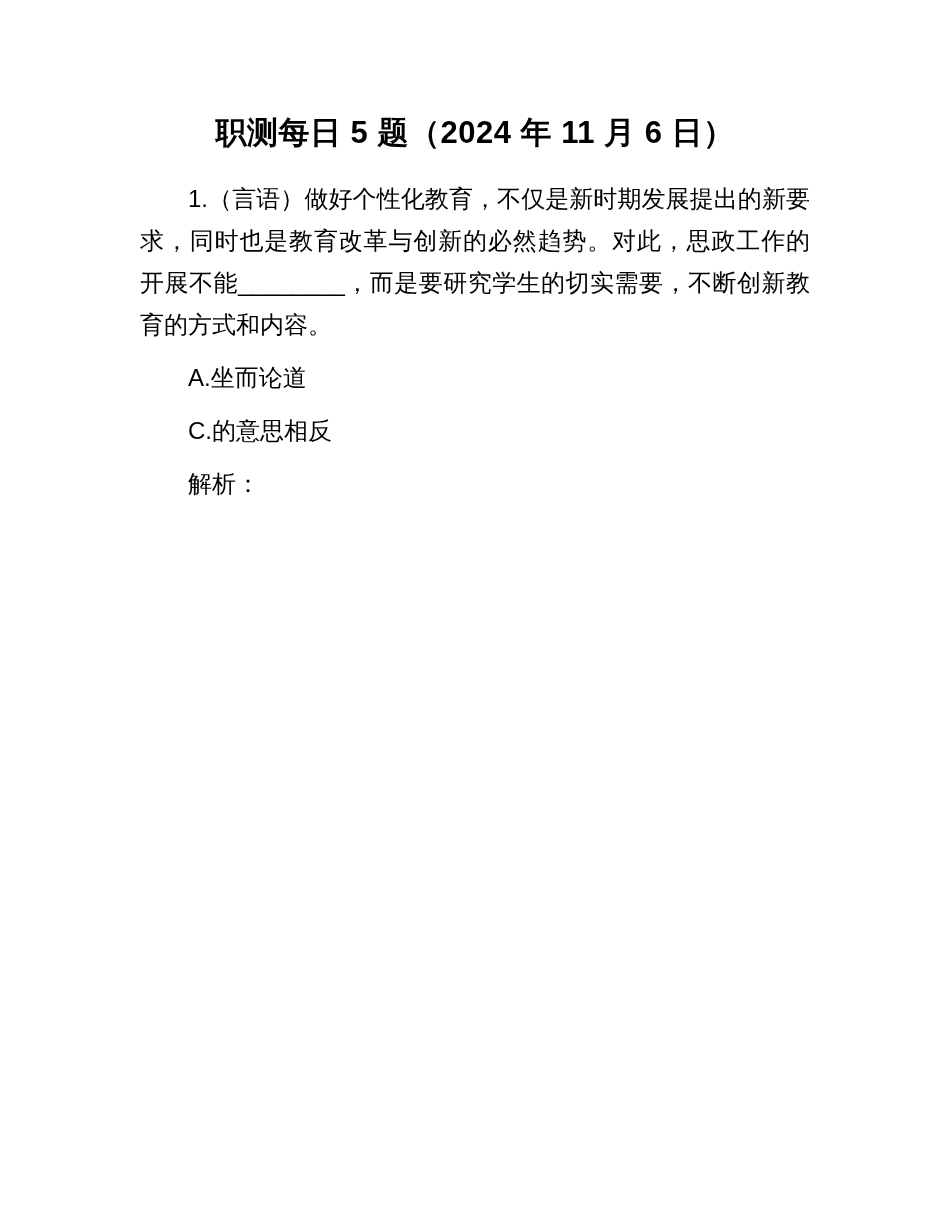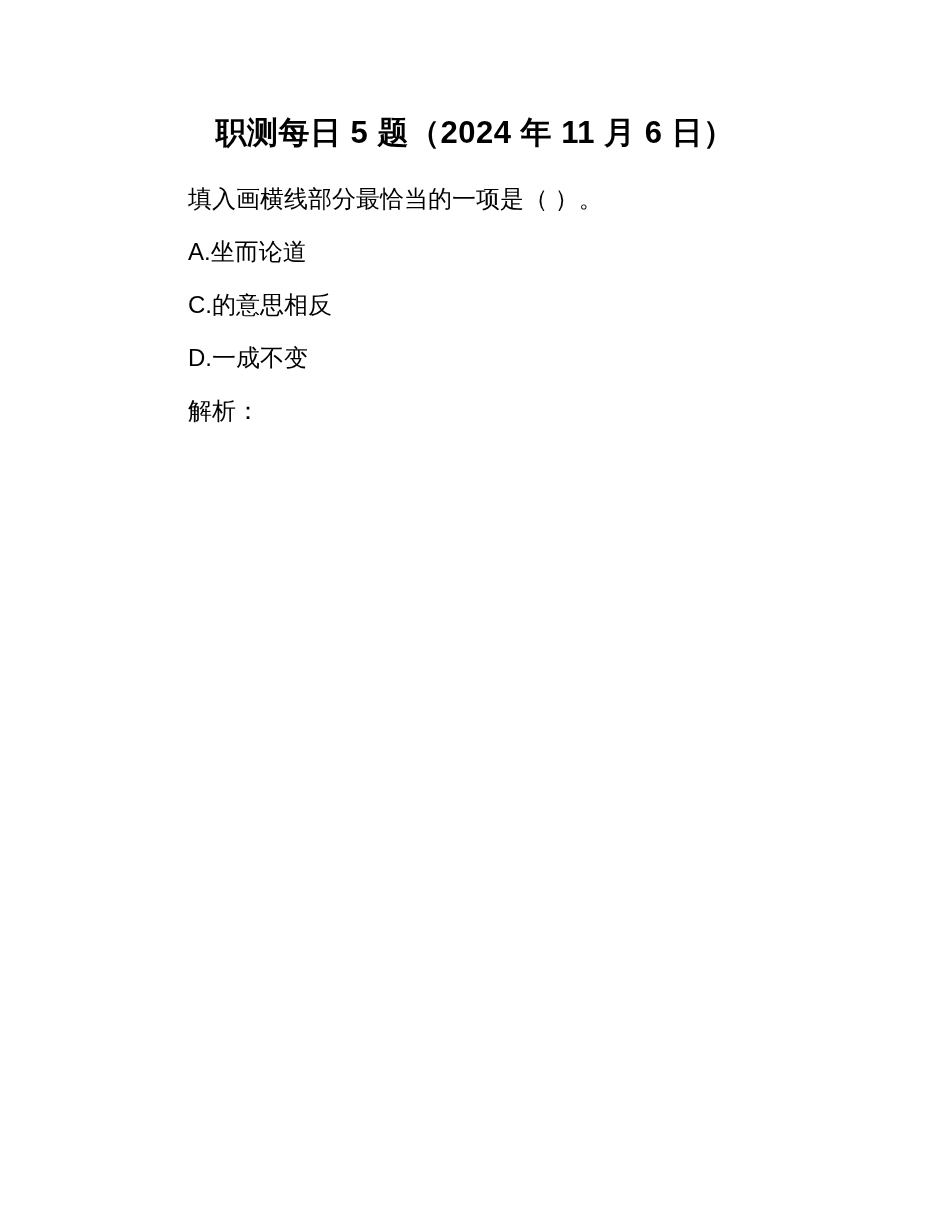--- a/index.html
+++ b/index.html
@@ -37,26 +37,25 @@
     margin: 0 0 11px 0;
     word-break: break-all;
   }
 </style>
 </head>
 <body>
 
 <div class="page">
   <h1 class="doc-title">职测每日 5 题（2024 年 11 月 6 日）</h1>
 
+  <p class="para">1.（言语）做好个性化教育，不仅是新时期发展提出的新要求，同时也是教育改革与创新的必然趋势。对此，思政工作的开展不能________，而是要研究学生的切实需要，不断创新教育的方式和内容。</p>
 
-  <p class="para">填入画横线部分最恰当的一项是（ ）。</p>
 
   <p class="para">A.坐而论道</p>
 
 
   <p class="para">C.的意思相反</p>
 
-  <p class="para">D.一成不变</p>
 
 
   <p class="para">解析：</p>
 
 </div>
 
 </body></html>

